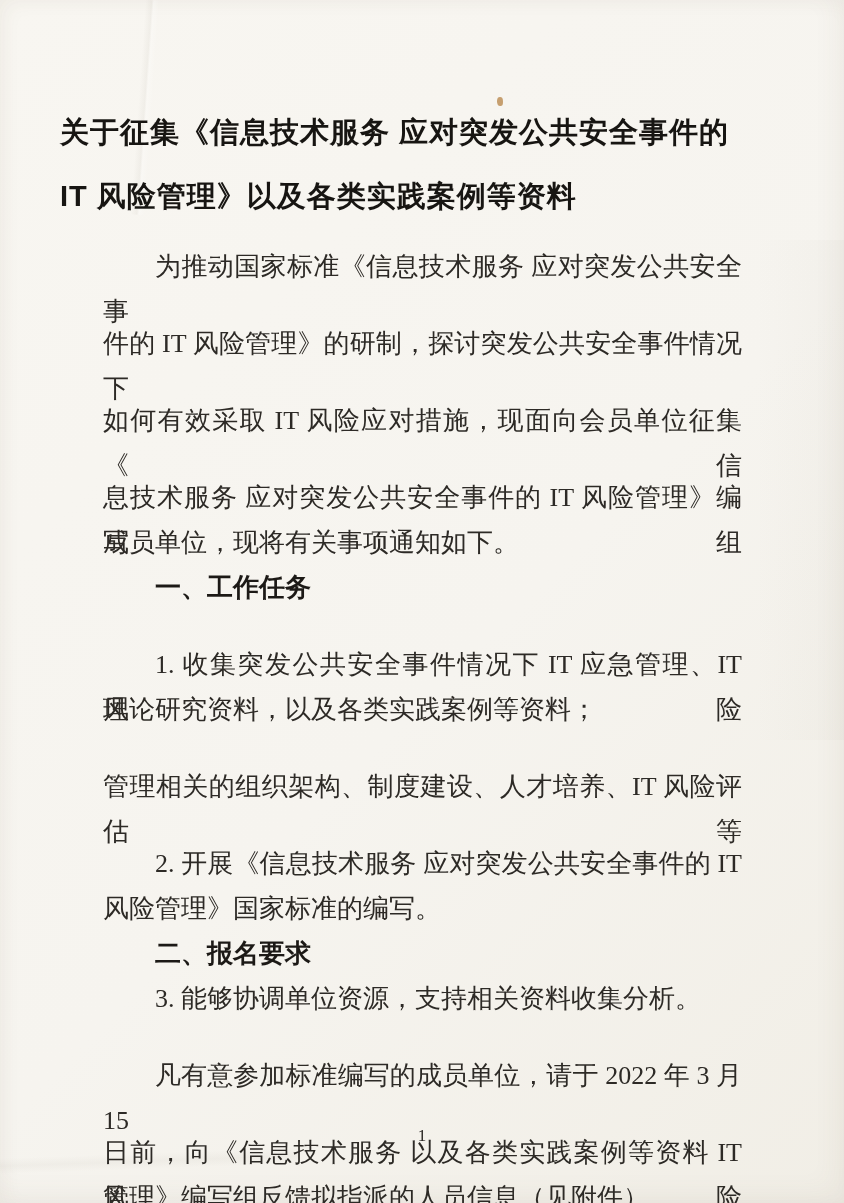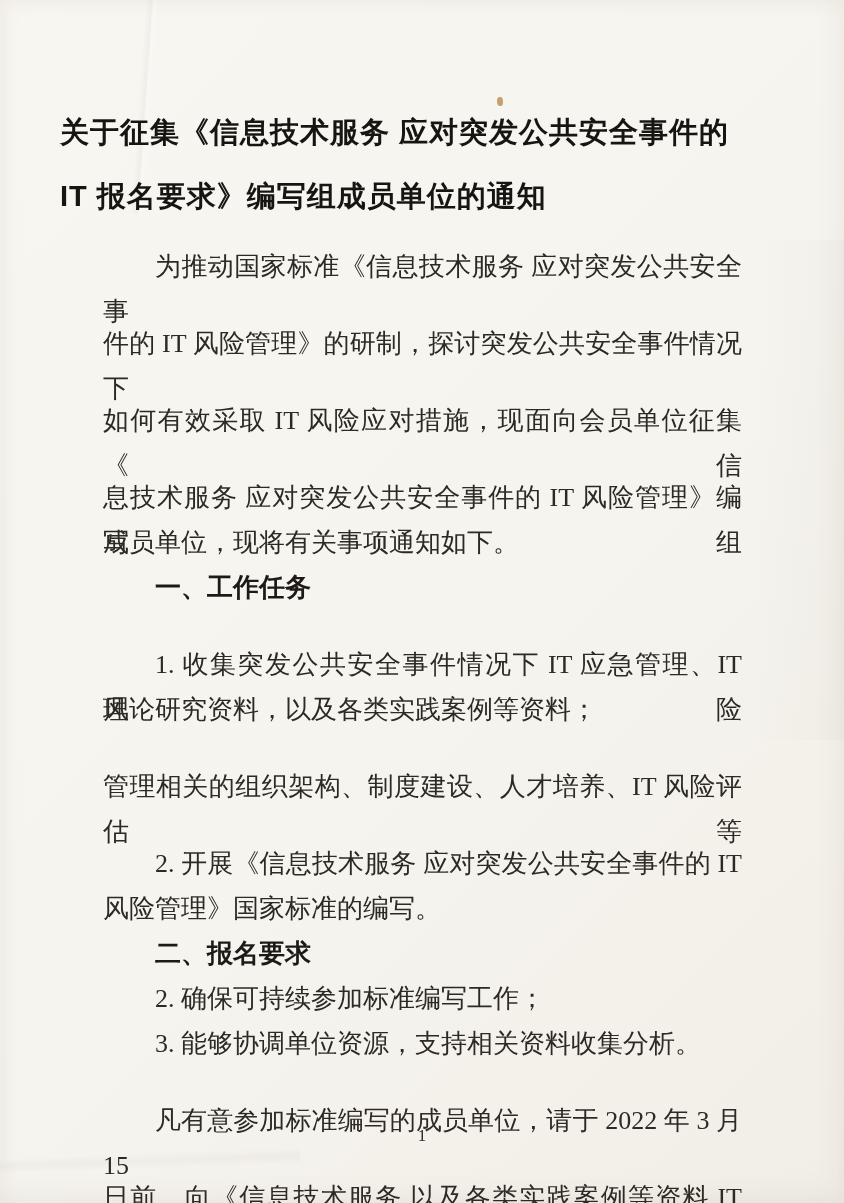--- a/index.html
+++ b/index.html
@@ -98,37 +98,36 @@
 
 <div class="page">
 
   <div class="crease crease-top-left"></div>
   <div class="crease crease-bottom"></div>
   <div class="crease crease-right"></div>
   <div class="stain"></div>
 
   <h1 class="doc-title">
     <span class="tline">关于征集《信息技术服务 应对突发公共安全事件的</span>
-    <span class="tline">IT 报名要求》编写组成员单位的通知</span>
+    <span class="tline">IT 风险管理》以及各类实践案例等资料</span>
   </h1>
 
   <div class="doc-body">
     <p class="line indent fill">为推动国家标准《信息技术服务 应对突发公共安全事</p>
     <p class="line fill">件的 IT 风险管理》的研制，探讨突发公共安全事件情况下</p>
     <p class="line fill">如何有效采取 IT 风险应对措施，现面向会员单位征集《信</p>
     <p class="line fill">息技术服务 应对突发公共安全事件的 IT 风险管理》编写组</p>
     <p class="line">成员单位，现将有关事项通知如下。</p>
     <p class="line heading indent">一、工作任务</p>
     <p class="line indent fill">1. 收集突发公共安全事件情况下 IT 应急管理、IT 风险</p>
     <p class="line">理论研究资料，以及各类实践案例等资料；</p>
     <p class="line fill">管理相关的组织架构、制度建设、人才培养、IT 风险评估等</p>
     <p class="line indent fill">2. 开展《信息技术服务 应对突发公共安全事件的 IT</p>
     <p class="line">风险管理》国家标准的编写。</p>
     <p class="line heading indent">二、报名要求</p>
-    <p class="line indent">2. 确保可持续参加标准编写工作；</p>
     <p class="line indent">3. 能够协调单位资源，支持相关资料收集分析。</p>
     <p class="line indent fill">凡有意参加标准编写的成员单位，请于 2022 年 3 月 15</p>
     <p class="line fill">日前，向《信息技术服务 以及各类实践案例等资料 IT 风险</p>
     <p class="line">管理》编写组反馈拟指派的人员信息（见附件）。</p>
   </div>
 
   <div class="page-number">1</div>
 
 </div>
 

